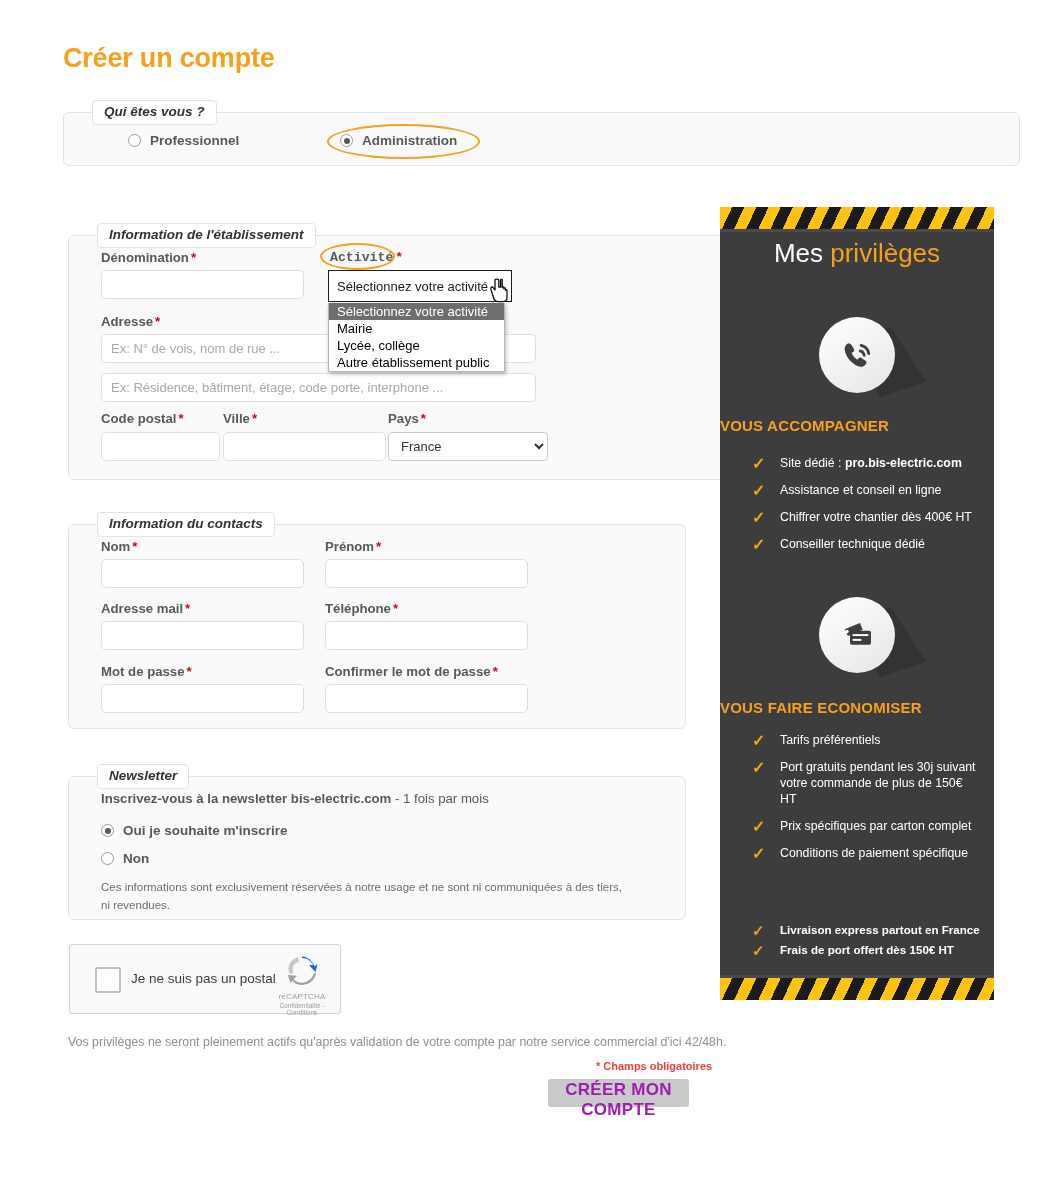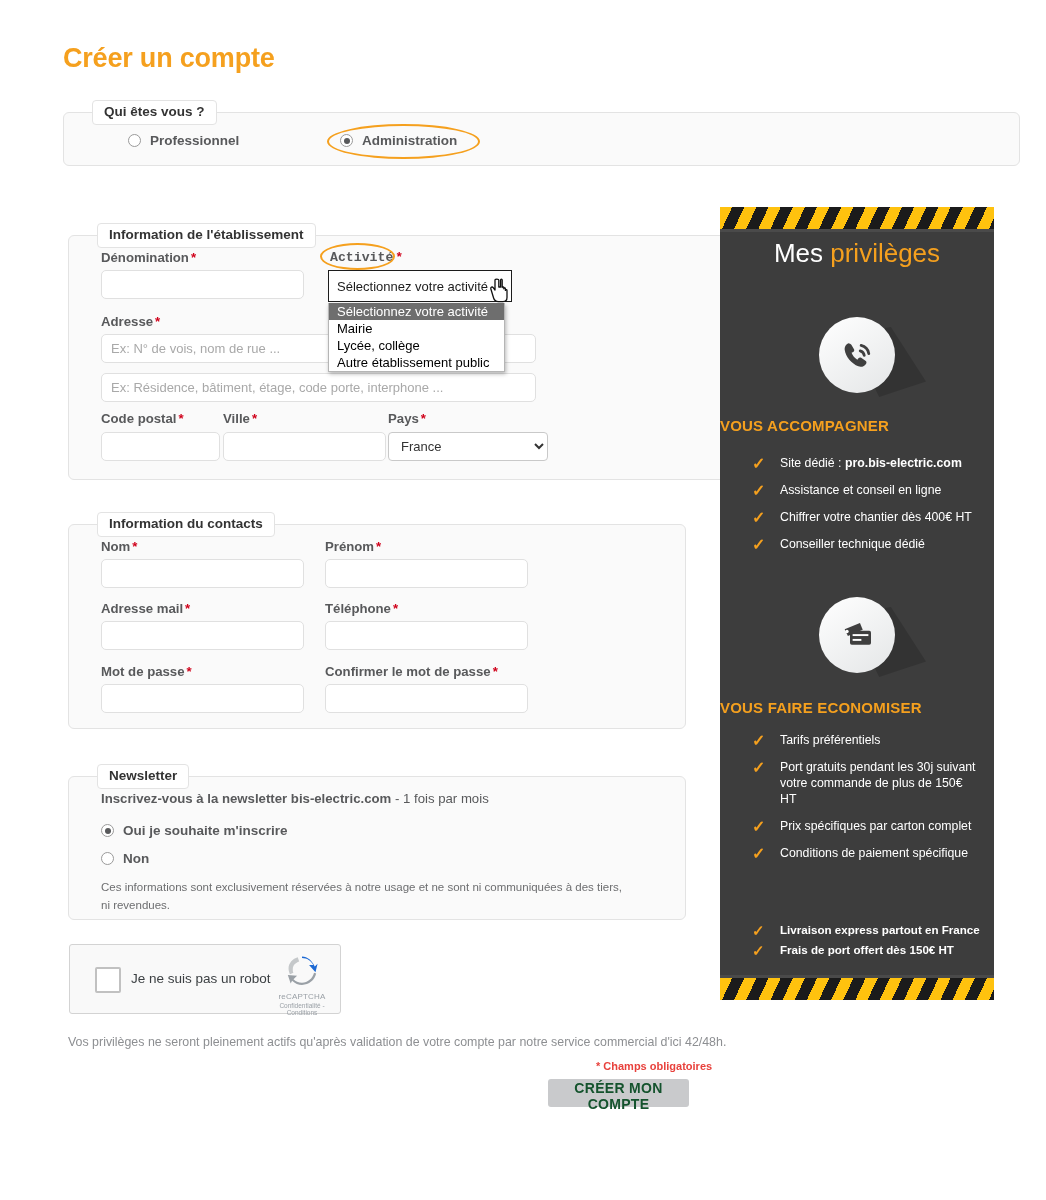--- a/index.html
+++ b/index.html
@@ -24,20 +24,21 @@
     color: #f5a01e;
     letter-spacing: -0.2px;
   }
 
   
   .panel {
     position: absolute;
     border: 1px solid #e3e3e3;
     border-radius: 6px;
     background: #fafafa;
+    font-style: italic;
   }
   .panel-legend {
     position: absolute;
     top: -13px;
     left: 28px;
     background: #ffffff;
     border: 1px solid #e3e3e3;
     border-radius: 4px;
     padding: 4px 11px 5px 11px;
     font-size: 13.5px;
@@ -181,24 +182,24 @@
     position: absolute;
     font-size: 12.4px; color: #8d8f92; white-space: nowrap;
   }
   .mandatory {
     position: absolute;
     font-size: 11px; color: #e8413c; font-weight: bold; white-space: nowrap;
   }
   .submit-btn {
     position: absolute;
     background: #c9cacc;
-    color: #14532d;
+    color: #a21caf;
     border: none;
     font-family: "Liberation Sans", sans-serif;
-    font-size: 14px;
+    font-size: 17px;
     font-weight: bold;
     letter-spacing: .3px;
     border-radius: 3px;
     width: 141px; height: 28px;
     cursor: pointer;
   }
 
   
   .privileges {
     position: absolute;
@@ -395,21 +396,21 @@
 </div>
 <div class="radio-row" style="left:101px; top:851px;">
   <span class="radio"></span>
   <span class="radio-label newsletter-radio-label">Non</span>
 </div>
 
 <div class="nl-note" style="left:101px; top:878px;">Ces informations sont exclusivement réservées à notre usage et ne sont ni communiquées à des tiers, ni revendues.</div>
 
 <div class="recaptcha" style="left:69px; top:944px;">
   <div class="rc-box"></div>
-  <div class="rc-text">Je ne suis pas un robot</div>
+  <div class="rc-text">Je ne suis pas un postal</div>
   <div class="rc-logo">
     <svg width="34" height="34" viewBox="0 0 48 48">
       <path d="M24 7 C31 7 37 11 40 17 L34 17 L43 27 L46 15 L42 19 C38 11 32 5 24 5 Z" fill="#1c69d4"></path>
       <path d="M41 28 C39 36 32 42 24 42 C19 42 15 40 12 37 L17 32 L4 31 L8 43 L10 39 C14 43 19 45 24 45 C34 45 42 38 44 29 Z" fill="#9aa0a6"></path>
       <path d="M7 30 C6 28 5 25 5 22 C5 14 11 8 18 6 L20 12 C15 14 11 17 11 23 C11 25 11 27 12 28 Z" fill="#c5c8ca"></path>
     </svg>
     <div class="rc-brand">reCAPTCHA</div>
     <div class="rc-links">Confidentialité - Conditions</div>
   </div>
 </div>

